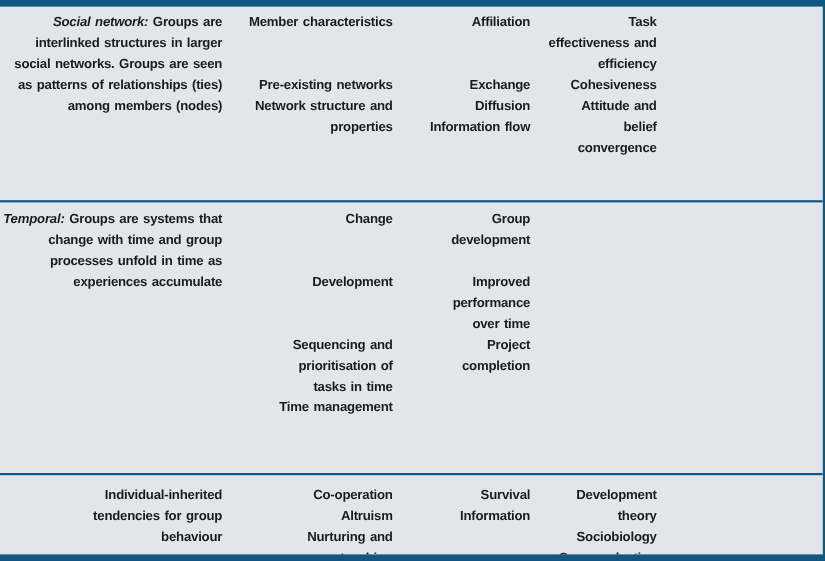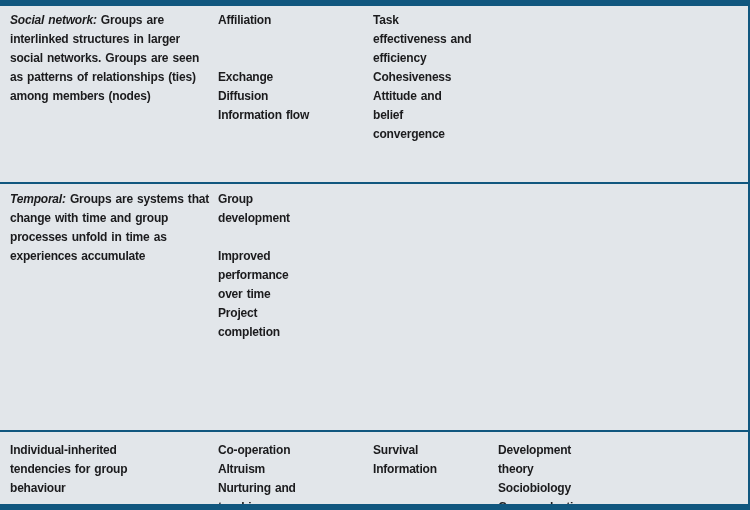--- a/index.html
+++ b/index.html
@@ -26,21 +26,21 @@
     font-size:12px;
     line-height:19px;
     font-weight:700;
     letter-spacing:-0.2px;
     word-spacing:1px;
   }
   .trow{
     box-sizing:border-box;
     display:grid;
     grid-template-columns:208px 155px 125px 115px 135px;
-    padding-left:10px;
+    text-align:right;
   }
   .row1{height:178px;border-bottom:2px solid var(--rule);padding-top:5px;}
   .row2{height:248px;border-bottom:2px solid var(--rule);padding-top:6px;}
   .row3{height:124px;padding-top:9px;}
   .cell{
     white-space:pre-line;
     padding-right:6px;
     box-sizing:border-box;
   }
   .ital{font-style:italic;}
@@ -49,40 +49,56 @@
 <body>
 
 <div class="page">
 
   <div class="trow row1">
     <div class="cell"><span class="ital">Social network:</span> <span>Groups are
 interlinked structures in larger
 social networks. Groups are seen
 as patterns of relationships (ties)
 among members (nodes)</span></div>
+    <div class="cell">Member characteristics
+
+
+Pre-existing networks
+Network structure and
+properties</div>
     <div class="cell">Affiliation
 
 
 Exchange
 Diffusion
 Information flow</div>
     <div class="cell">Task
 effectiveness and
 efficiency
 Cohesiveness
 Attitude and
 belief
 convergence</div>
   </div>
 
   <div class="trow row2">
     <div class="cell"><span class="ital">Temporal:</span> <span>Groups are systems that
 change with time and group
 processes unfold in time as
 experiences accumulate</span></div>
+    <div class="cell">Change
+
+
+Development
+
+
+Sequencing and
+prioritisation of
+tasks in time
+Time management</div>
     <div class="cell">Group
 development
 
 Improved
 performance
 over time
 Project
 completion</div>
   </div>
 

